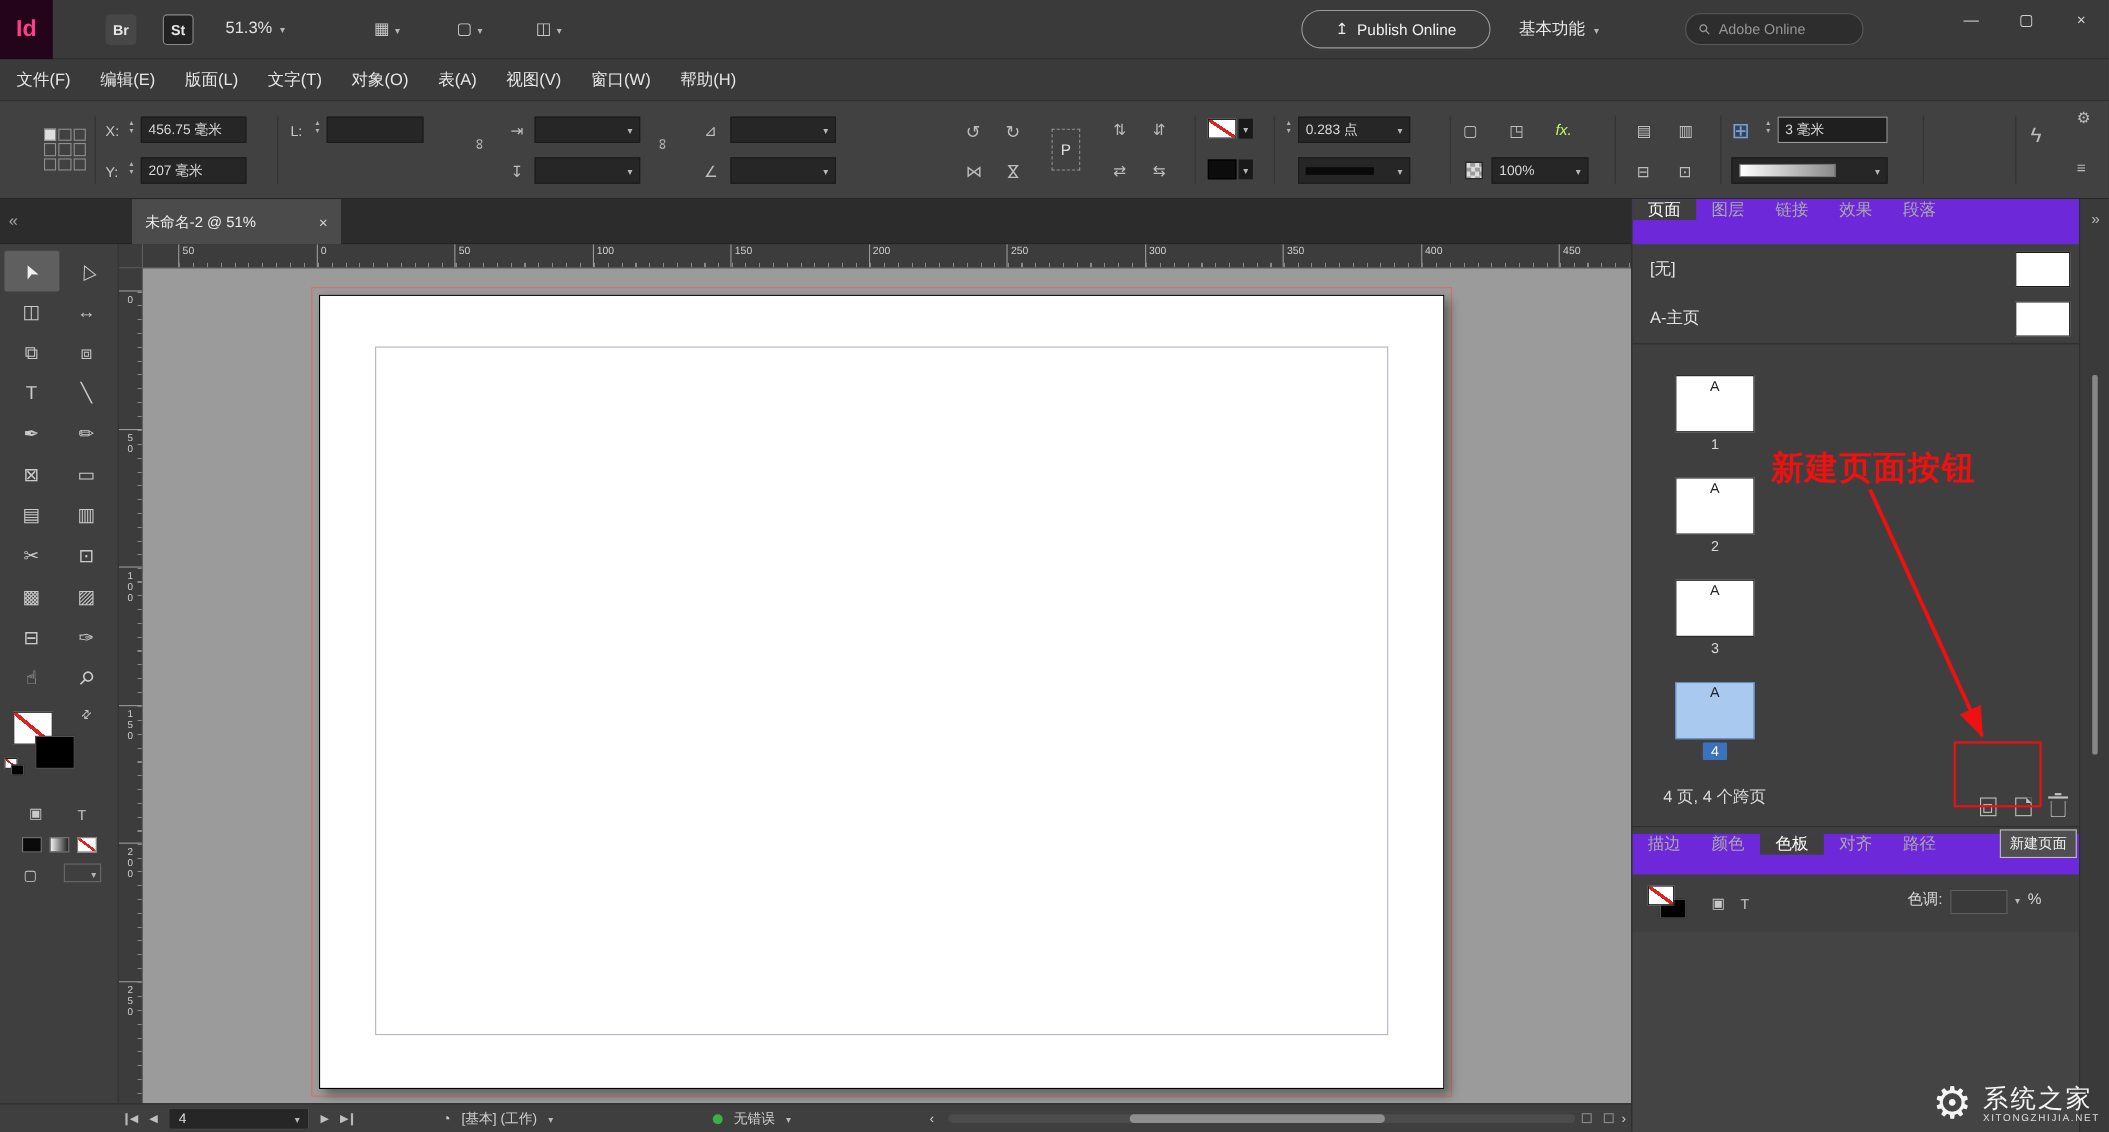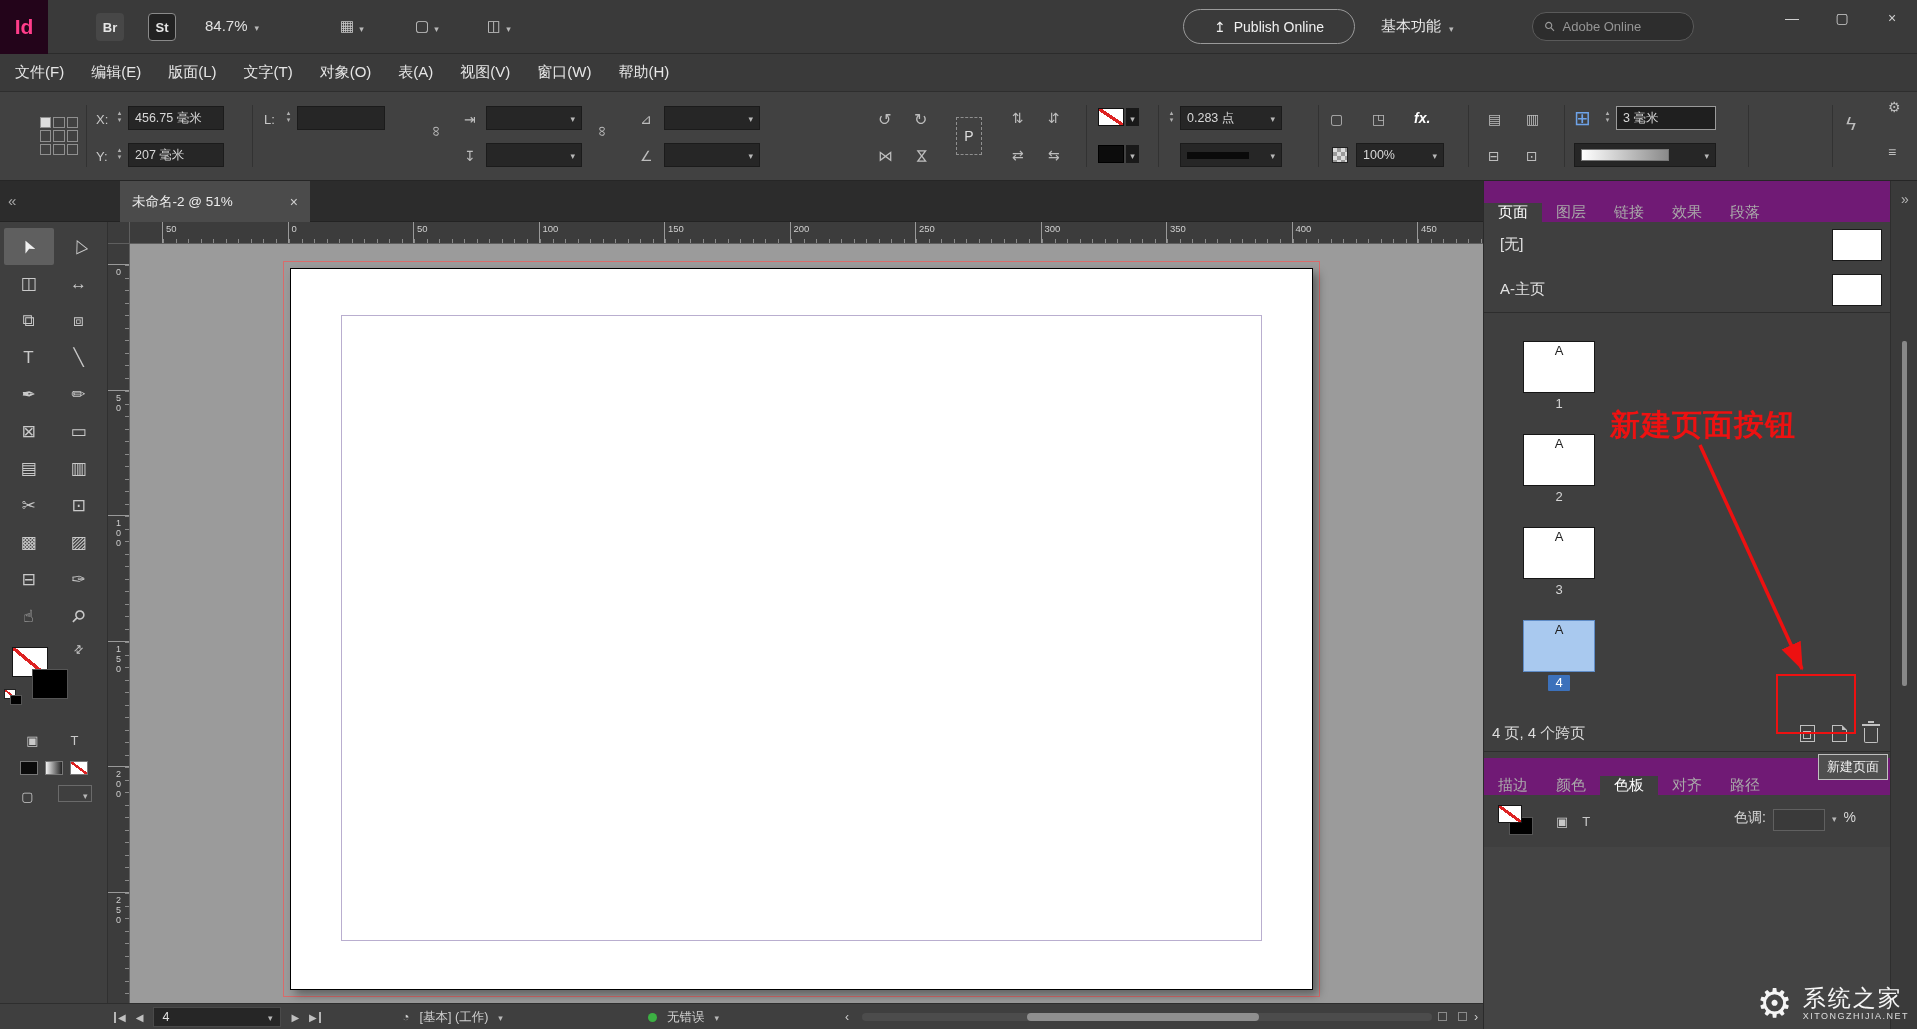--- a/index.html
+++ b/index.html
@@ -51,21 +51,21 @@
 .refproxy i.on{background:#dedede}
 .pbox{width:26px;height:38px;border:1px dashed #8f8f8f;color:#ddd;display:flex;align-items:center;
   justify-content:center;font-size:14px}
 .sw-none{width:26px;height:18px;background:#fff;border:1px solid #111;
   background-image:linear-gradient(to top right,transparent 44%,#d22 44%,#d22 56%,transparent 56%)}
 .sw-black{width:26px;height:18px;background:#0c0c0c;border:1px solid #000}
 .swarrow{width:13px;height:18px;background:#191919;display:flex;align-items:center;justify-content:center}
 .strokebar{width:62px;height:7px;background:#0a0a0a;margin-right:4px}
 .checker{width:16px;height:16px;background:repeating-conic-gradient(#9a9a9a 0 25%,#dcdcdc 0 50%) 0 0/8px 8px;border:1px solid #222}
 .gradbar{width:88px;height:12px;border:1px solid #777;background:linear-gradient(to right,#fff,#8a8a8a);margin-right:4px}
-.fxlabel{font-style:italic;font-weight:bold;color:#ffffff;font-size:14px}
+.fxlabel{font-style:italic;font-weight:normal;color:#bef264;font-size:14px}
 .bluegrid{color:#6ea3e8;font-size:20px}
 .rot90{display:inline-block;transform:rotate(90deg)}
 
 
 .tabrow{left:0;top:181px;width:1483px;height:41px;background:#2c2c2c;border-bottom:1px solid #232323}
 .collapse{top:11px;color:#aaa;font-size:15px}
 .doctab{left:120px;top:0;width:190px;height:41px;background:#4b4b4b;display:flex;align-items:center;
   justify-content:space-between;padding:0 12px;font-size:13.5px;color:#ececec}
 .tabclose{color:#cfcfcf;font-size:14px;margin-left:10px}
 
@@ -121,38 +121,38 @@
 .pagefield{width:128px;height:20px;background:#262626;border:1px solid #4a4a4a;display:flex;align-items:center;
   padding:0 8px;font-size:12.5px;color:#e0e0e0}
 .pagefield .chev{margin-left:auto}
 .gdot{width:9px;height:9px;border-radius:50%;background:#3cb043;display:inline-block}
 .scrolltrack{position:absolute;left:862px;top:9px;width:570px;height:8px;background:#4c4c4c;border-radius:4px}
 .scrollthumbh{position:absolute;left:165px;top:0;width:232px;height:8px;background:#8f8f8f;border-radius:4px}
 .minisq{position:absolute;top:8px;width:9px;height:9px;border:1px solid #8a8a8a}
 
 
 .rightregion{left:1483px;top:181px;width:434px;height:848px;background:#3f3f3f;border-left:1px solid #2a2a2a;overflow:hidden}
-.paneltabs,.ltabs{position:absolute;left:0;width:406px;height:41px;background:#701a75;display:flex;align-items:flex-end}
+.paneltabs,.ltabs{position:absolute;left:0;width:406px;height:41px;background:#6d28d9;display:flex;align-items:flex-start}
 .paneltabs{top:0}
 .ltabs{top:577px;height:37px}
 .ptab{display:flex;align-items:center;padding:0 14px;font-size:15px;color:#a9a9a9}
 .ptab.active{background:#3f3f3f;color:#fff}
 .prow{position:absolute;left:0;width:406px;height:45px;display:flex;align-items:center;
   justify-content:space-between;padding:0 8px 0 16px;font-size:15px;color:#e2e2e2}
 .mthumb{width:50px;height:32px;background:#fff;border:1px solid #191919}
 .pdivider{left:0;top:131px;width:406px;height:1px;background:#2d2d2d}
 .thumbs{position:absolute;top:132px;left:0;width:150px;padding-top:28px;display:flex;flex-direction:column;align-items:center}
 .pageitem{display:flex;flex-direction:column;align-items:center;margin-bottom:22px}
 .pthumb{width:72px;height:52px;background:#fff;border:1px solid #161616;display:flex;justify-content:center;
   font-size:13px;color:#222;line-height:17px}
 .pnum{margin-top:3px;font-size:13px;color:#d6d6d6;line-height:16px}
 .pageitem.selected .pthumb{background:#a9c9ef;border-color:#5f8cc7}
 .pageitem.selected .pnum{background:#3c71bb;color:#fff;padding:0 7px;border-radius:1px}
-.pfooter{left:0;top:534px;width:406px;height:37px;display:flex;align-items:center;font-size:15px;color:#dcdcdc;
-  padding-left:8px;border-bottom:1px solid #2d2d2d}
+.pfooter{left:0;top:534px;width:406px;height:37px;display:flex;font-size:15px;color:#dcdcdc;
+  padding-left:28px;border-bottom:1px solid #2d2d2d}
 .pficons{margin-left:auto;display:flex;align-items:center;gap:17px;padding-right:12px}
 .pagesizeicon{width:15px;height:17px;border:1px solid #c0c0c0;position:relative;display:inline-block}
 .pagesizeicon::after{content:"";position:absolute;left:2px;bottom:2px;width:6px;height:6px;border:1px solid #c0c0c0}
 .newpageicon{width:15px;height:17px;border:1px solid #c0c0c0;position:relative;display:inline-block}
 .newpageicon::before{content:"";position:absolute;right:-1px;top:-1px;width:0;height:0;
   border-top:5px solid #3f3f3f;border-left:5px solid #c0c0c0}
 .trashicon{position:relative;width:14px;height:15px;border:1px solid #c0c0c0;border-top:none;
   border-radius:0 0 2px 2px;display:inline-block;margin-top:5px}
 .trashicon::before{content:"";position:absolute;left:-3px;top:-4px;width:18px;height:2px;background:#c0c0c0}
 .trashicon::after{content:"";position:absolute;left:3px;top:-7px;width:6px;height:2px;background:#c0c0c0}
@@ -181,21 +181,21 @@
 </head>
 <body>
 
 <div class="window">
 
   <header class="appbar abs">
     <div class="logo">Id</div>
     <div class="chip" style="left:96px">Br</div>
     <div class="chip chip-st" style="left:148px">St</div>
     <div class="zoomctl abs" style="left:205px;top:17px">
-      <span>84.7%</span>
+      <span>51.3%</span>
       <span class="chev"></span>
     </div>
     <div class="abarbtn abs" style="left:340px">
       <span>▦</span>
       <span class="chev"></span>
     </div>
     <div class="abarbtn abs" style="left:415px">
       <span>▢</span>
       <span class="chev"></span>
     </div>

